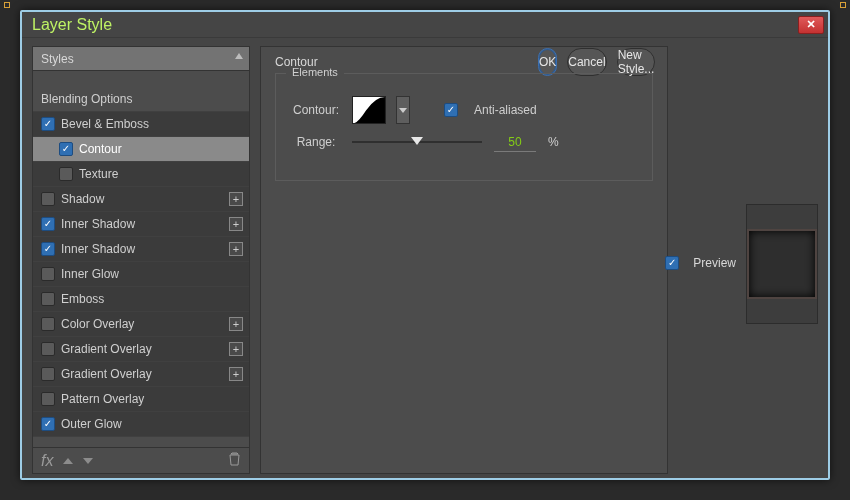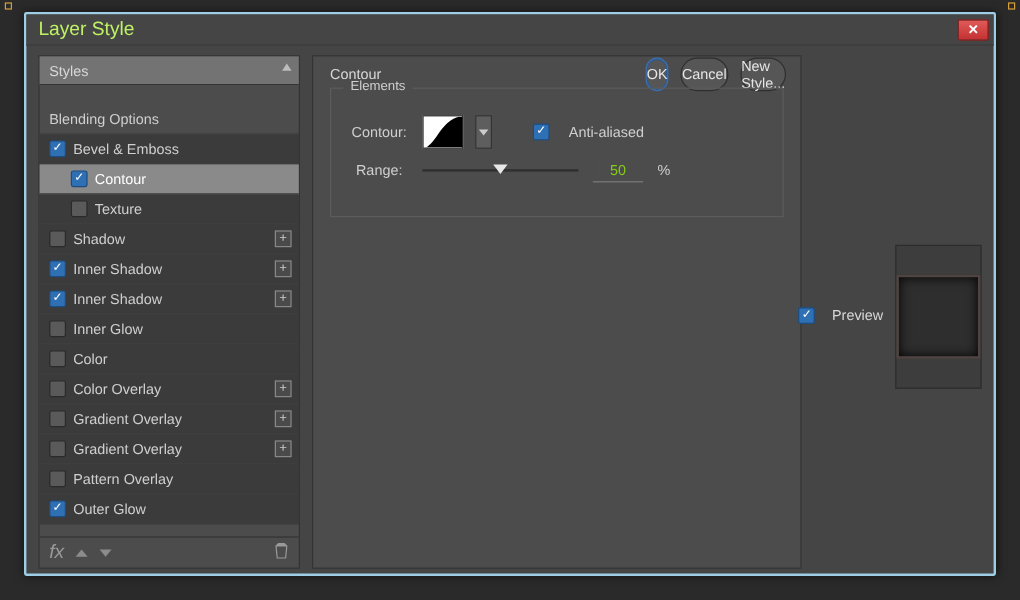--- a/index.html
+++ b/index.html
@@ -240,21 +240,21 @@
             <span class="chk on"></span>
             <span>Inner Shadow</span>
             <span class="plus-btn">+</span>
           </div>
           <div class="sp-item dark">
             <span class="chk"></span>
             <span>Inner Glow</span>
           </div>
           <div class="sp-item dark">
             <span class="chk"></span>
-            <span>Color</span>
+            <span>Emboss</span>
           </div>
           <div class="sp-item dark">
             <span class="chk"></span>
             <span>Color Overlay</span>
             <span class="plus-btn">+</span>
           </div>
           <div class="sp-item dark">
             <span class="chk"></span>
             <span>Gradient Overlay</span>
             <span class="plus-btn">+</span>

